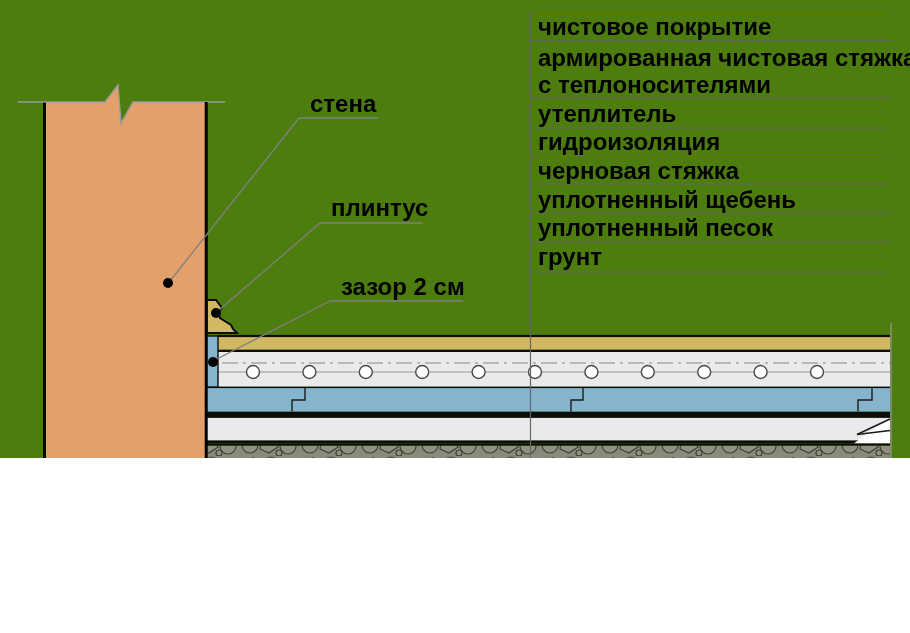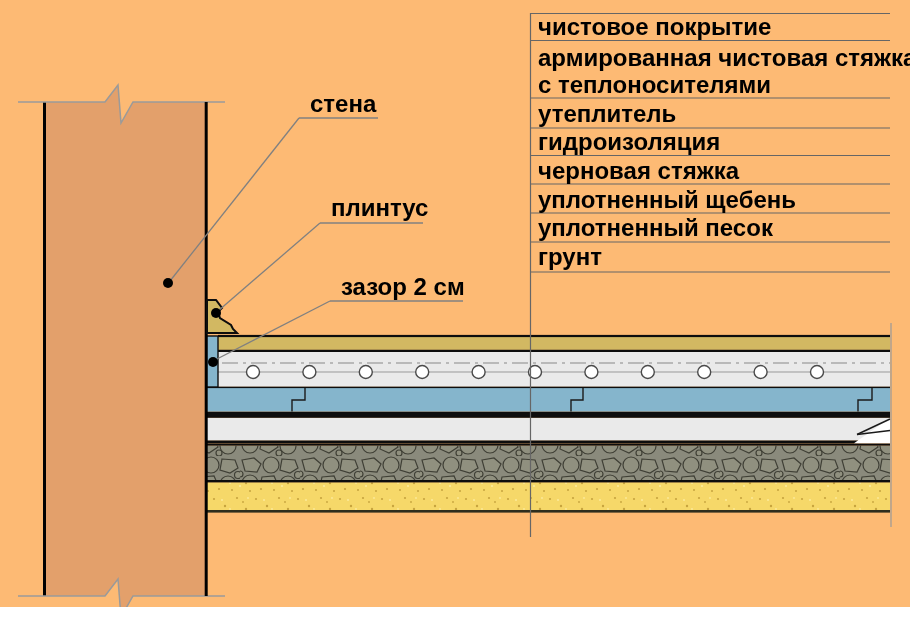--- a/index.html
+++ b/index.html
@@ -1,16 +1,16 @@
 <!DOCTYPE html>
 <html><head>
 <meta charset="utf-8">
 <style>
   html,body{margin:0;padding:0;background:#ffffff;}
-  .canvas{position:relative;width:910px;height:607px;background:#fdba74;overflow:hidden;}
+  .canvas{position:relative;width:910px;height:458px;background:#4d7c0f;overflow:hidden;}
   svg text{font-family:"Liberation Sans","DejaVu Sans",sans-serif;font-weight:bold;fill:#000;}
   .legend-text{font-size:24px;}
   .callout-text{font-size:24px;}
 </style>
 </head>
 <body>
 
 <div class="canvas">
 <svg width="910" height="633" viewBox="0 0 910 633">
   <defs>

